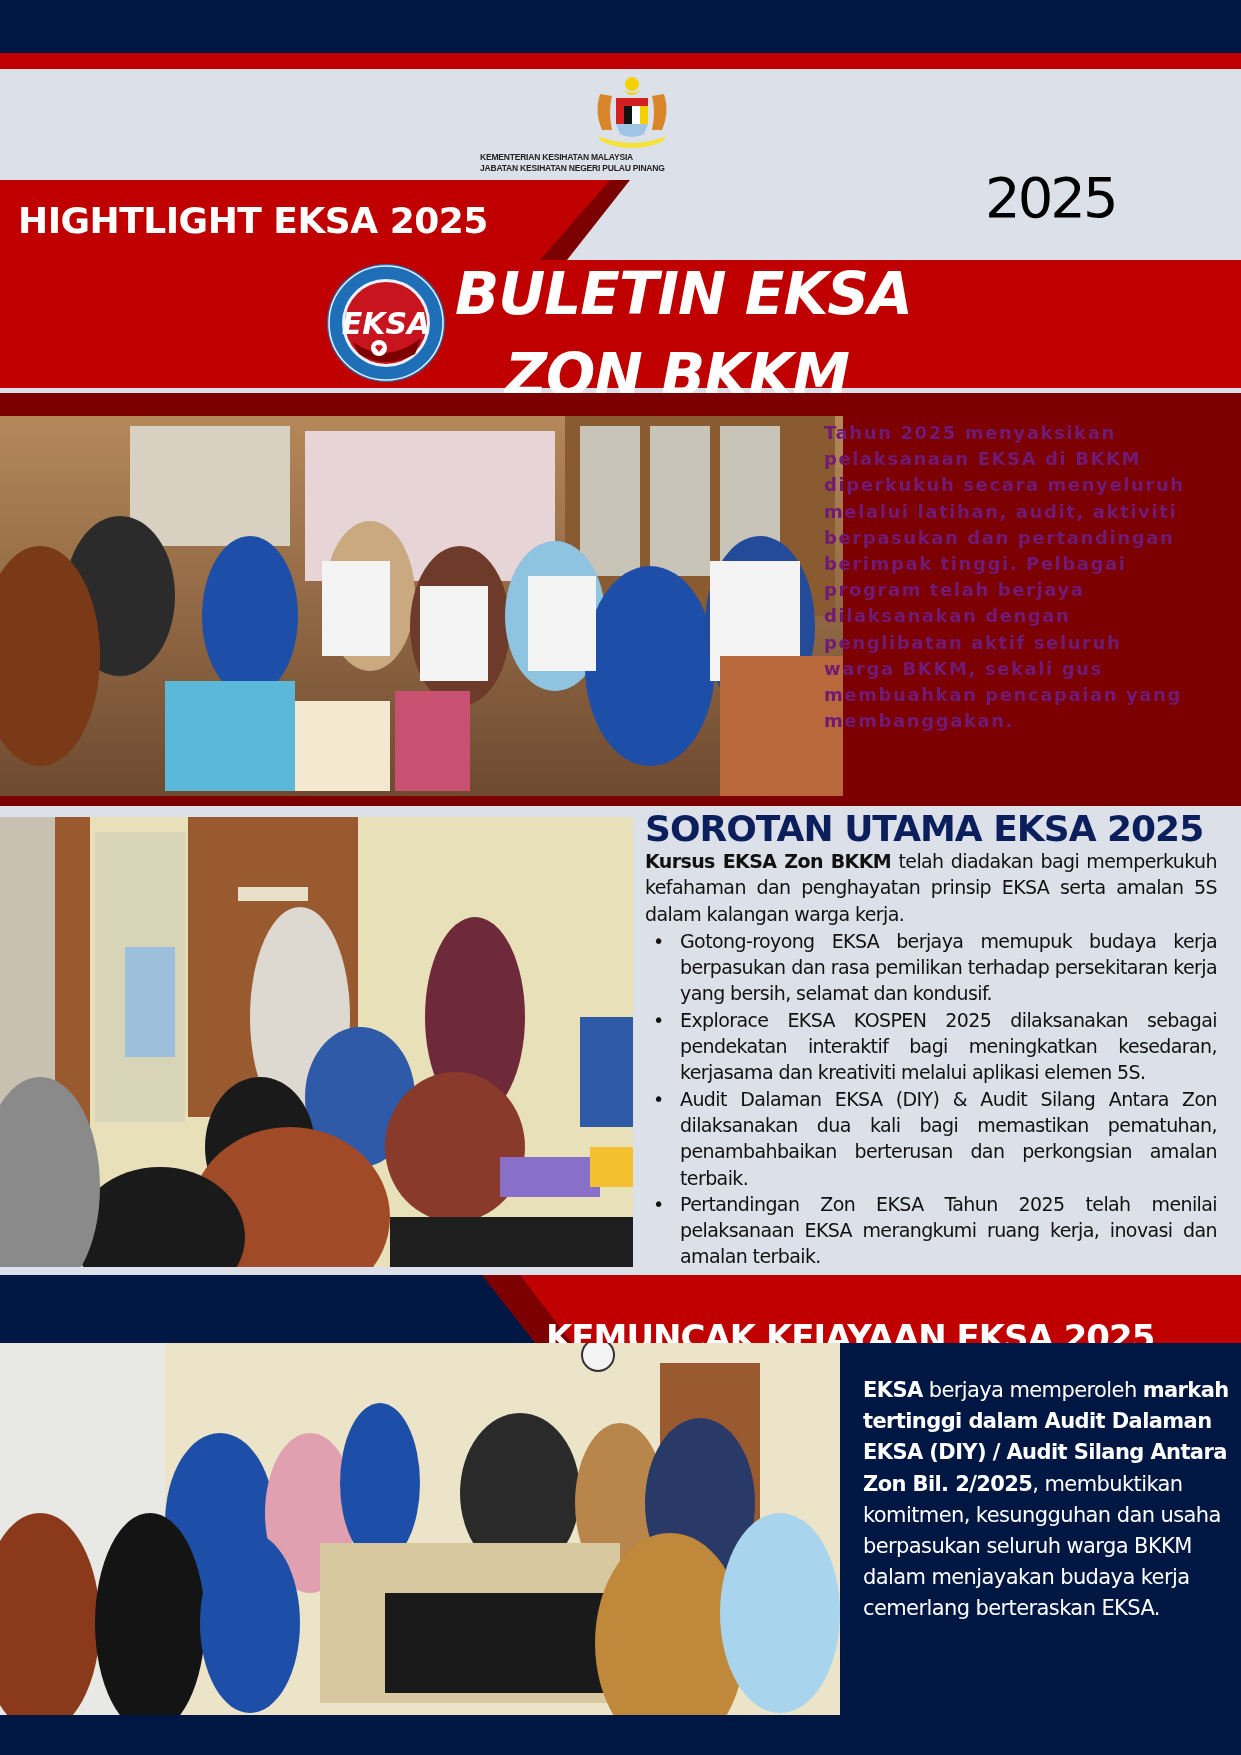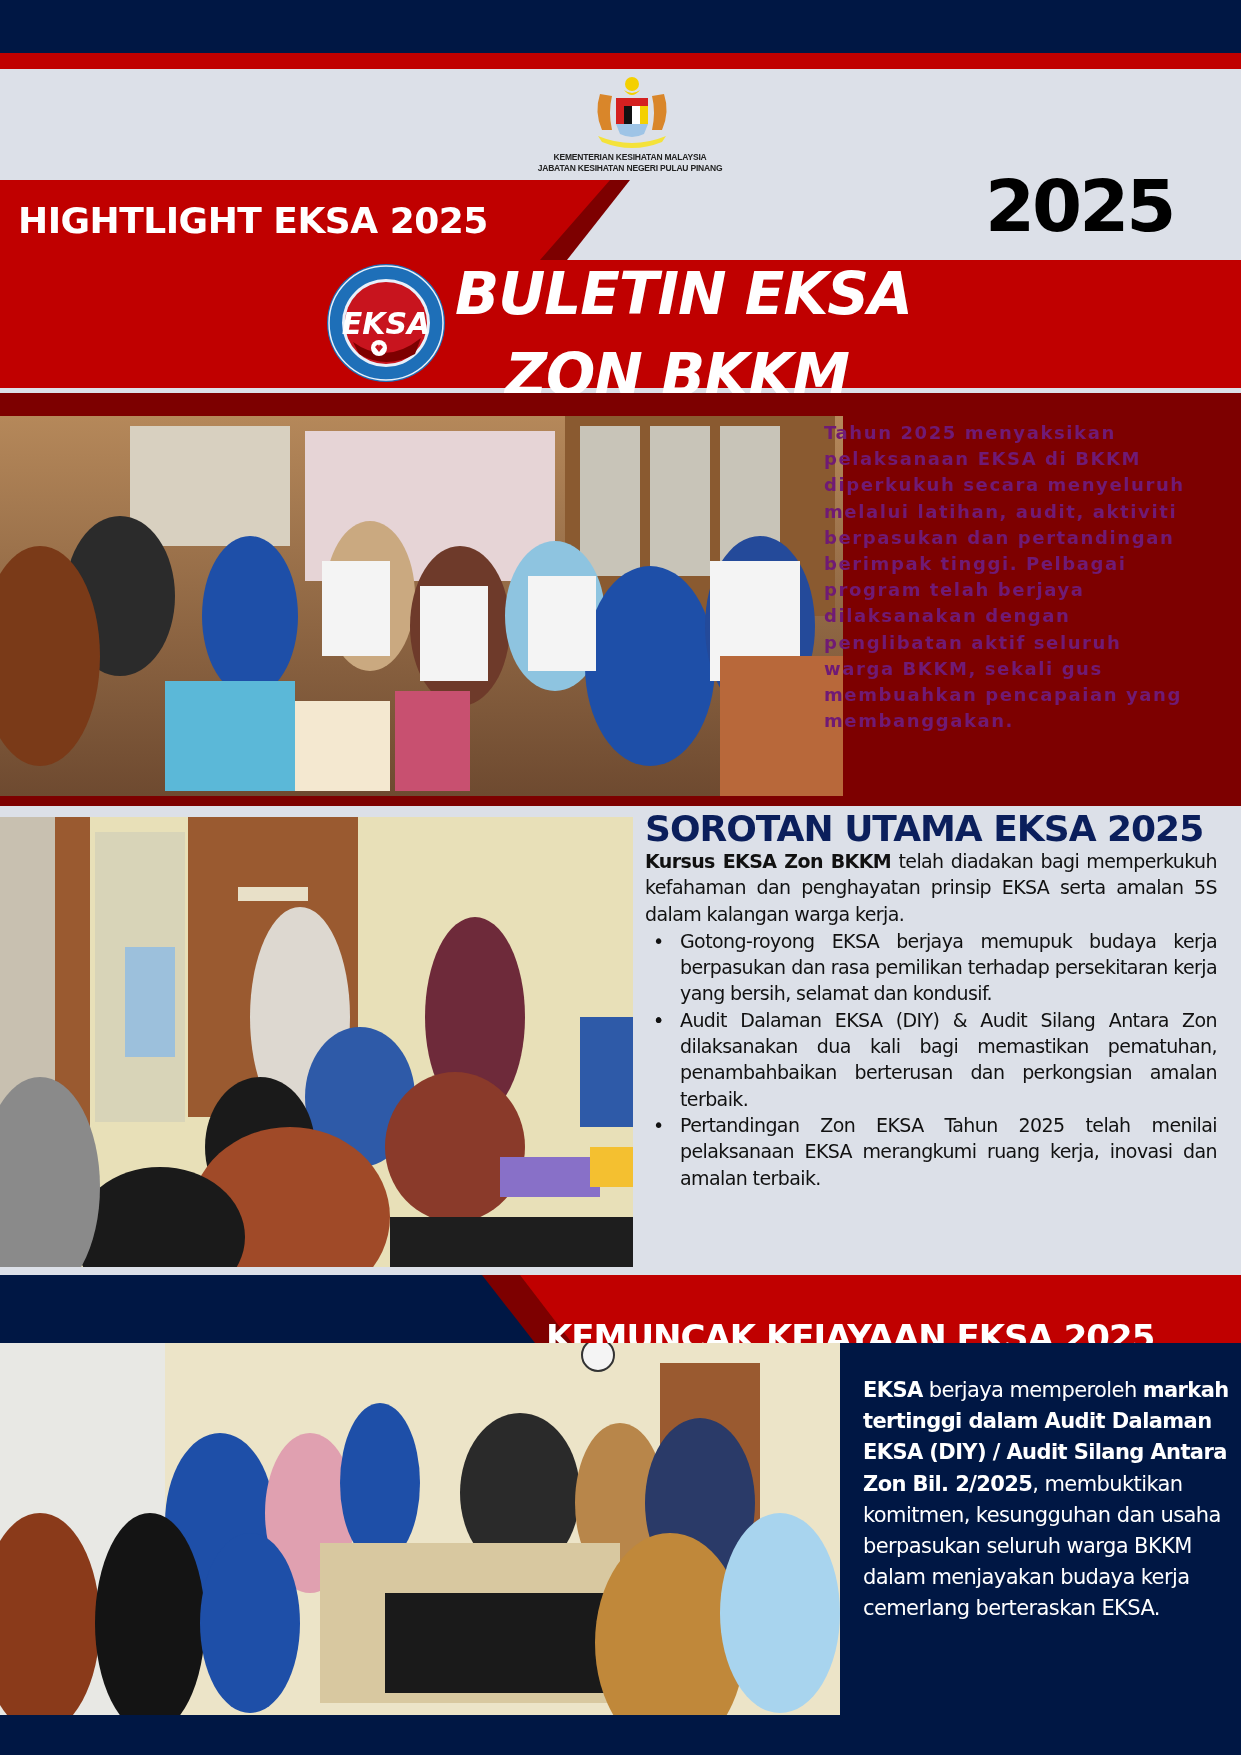--- a/index.html
+++ b/index.html
@@ -8,26 +8,26 @@
 
   .abs { position: absolute; }
 
   
   #top-navy { left: 0; top: 0; width: 1241px; height: 53px; background: #001744; }
   #top-red { left: 0; top: 53px; width: 1241px; height: 16px; background: #c00000; }
   #top-light { left: 0; top: 69px; width: 1241px; height: 190px; background: #dce0e8; }
 
   
   #crest { left: 582px; top: 72px; width: 100px; height: 78px; }
-  #crest-caption { left: 480px; top: 152px; width: 300px; text-align: center; font-family: "Liberation Sans", sans-serif; font-weight: bold; font-size: 8.5px; line-height: 11px; color: #222; letter-spacing: -0.2px; }
+  #crest-caption { left: 480px; top: 152px; width: 300px; font-family: "Liberation Sans", sans-serif; font-weight: bold; font-size: 8.5px; line-height: 11px; color: #222; letter-spacing: -0.2px; }
 
   
   #highlight-banner { left: 0; top: 180px; width: 630px; height: 80px; }
   #highlight-title { left: 18px; top: 200px; font-family: "DejaVu Sans", sans-serif; font-weight: bold; font-size: 36px; color: #ffffff; letter-spacing: -0.5px; }
-  #year-big { left: 985px; top: 170px; font-family: "DejaVu Sans", sans-serif; font-weight: bold; font-size: 72px; color: #000; letter-spacing: -3px; line-height: 1; }
+  #year-big { left: 985px; top: 170px; font-family: "DejaVu Sans", sans-serif; font-weight: normal; font-size: 56px; color: #000; letter-spacing: -3px; line-height: 1; }
 
   
   #title-band { left: 0; top: 260px; width: 1241px; height: 128px; background: #c00000; }
   #title-band-line { left: 0; top: 388px; width: 1241px; height: 5px; background: #dce0e8; }
   #eksa-logo { left: 325px; top: 262px; width: 122px; height: 122px; }
   #title-line1 { left: 455px; top: 262px; font-family: "DejaVu Sans", sans-serif; font-weight: bold; font-style: italic; font-size: 58px; color: #fff; letter-spacing: -1px; line-height: 64px; }
   #title-line2 { left: 505px; top: 337px; font-family: "DejaVu Sans", sans-serif; font-weight: bold; font-style: italic; font-size: 58px; color: #fff; letter-spacing: -1px; line-height: 64px; margin-top: 6px; }
 
   
   #intro-bg { left: 0; top: 393px; width: 1241px; height: 413px; background: #7d0000; }
@@ -168,21 +168,21 @@
     <rect x="390" y="400" width="243" height="50" fill="#1e1e1e"></rect>
     <rect x="500" y="340" width="100" height="40" fill="#8870c8"></rect>
     <rect x="590" y="330" width="43" height="40" fill="#f4c030"></rect>
   </svg>
 </div>
 <div id="sorotan-title" class="abs">SOROTAN UTAMA EKSA 2025</div>
 <div id="sorotan-body" class="abs">
   <p><b>Kursus EKSA Zon BKKM</b><span> telah diadakan bagi memperkukuh kefahaman dan penghayatan prinsip EKSA serta amalan 5S dalam kalangan warga kerja.</span></p>
   <ul id="sorotan-list">
     <li><span class="bullet">•</span><span>Gotong-royong EKSA berjaya memupuk budaya kerja berpasukan dan rasa pemilikan terhadap persekitaran kerja yang bersih, selamat dan kondusif.</span></li>
-    <li><span class="bullet">•</span></li>
+    <li><span class="bullet">•</span><span>Explorace EKSA KOSPEN 2025 dilaksanakan sebagai pendekatan interaktif bagi meningkatkan kesedaran, kerjasama dan kreativiti melalui aplikasi elemen 5S.</span></li>
     <li><span class="bullet">•</span><span>Audit Dalaman EKSA (DIY) &amp; Audit Silang Antara Zon dilaksanakan dua kali bagi memastikan pematuhan, penambahbaikan berterusan dan perkongsian amalan terbaik.</span></li>
     <li><span class="bullet">•</span><span>Pertandingan Zon EKSA Tahun 2025 telah menilai pelaksanaan EKSA merangkumi ruang kerja, inovasi dan amalan terbaik.</span></li>
   </ul>
 </div>
 
 <div id="kemuncak-band-navy" class="abs"></div>
 <div id="kemuncak-band-red" class="abs">
   <svg width="1241" height="68" viewBox="0 0 1241 68">
     <polygon points="482,0 1241,0 1241,68 535,68" fill="#7d0000"></polygon>
     <polygon points="520,0 1241,0 1241,68 572,68" fill="#c00000"></polygon>

